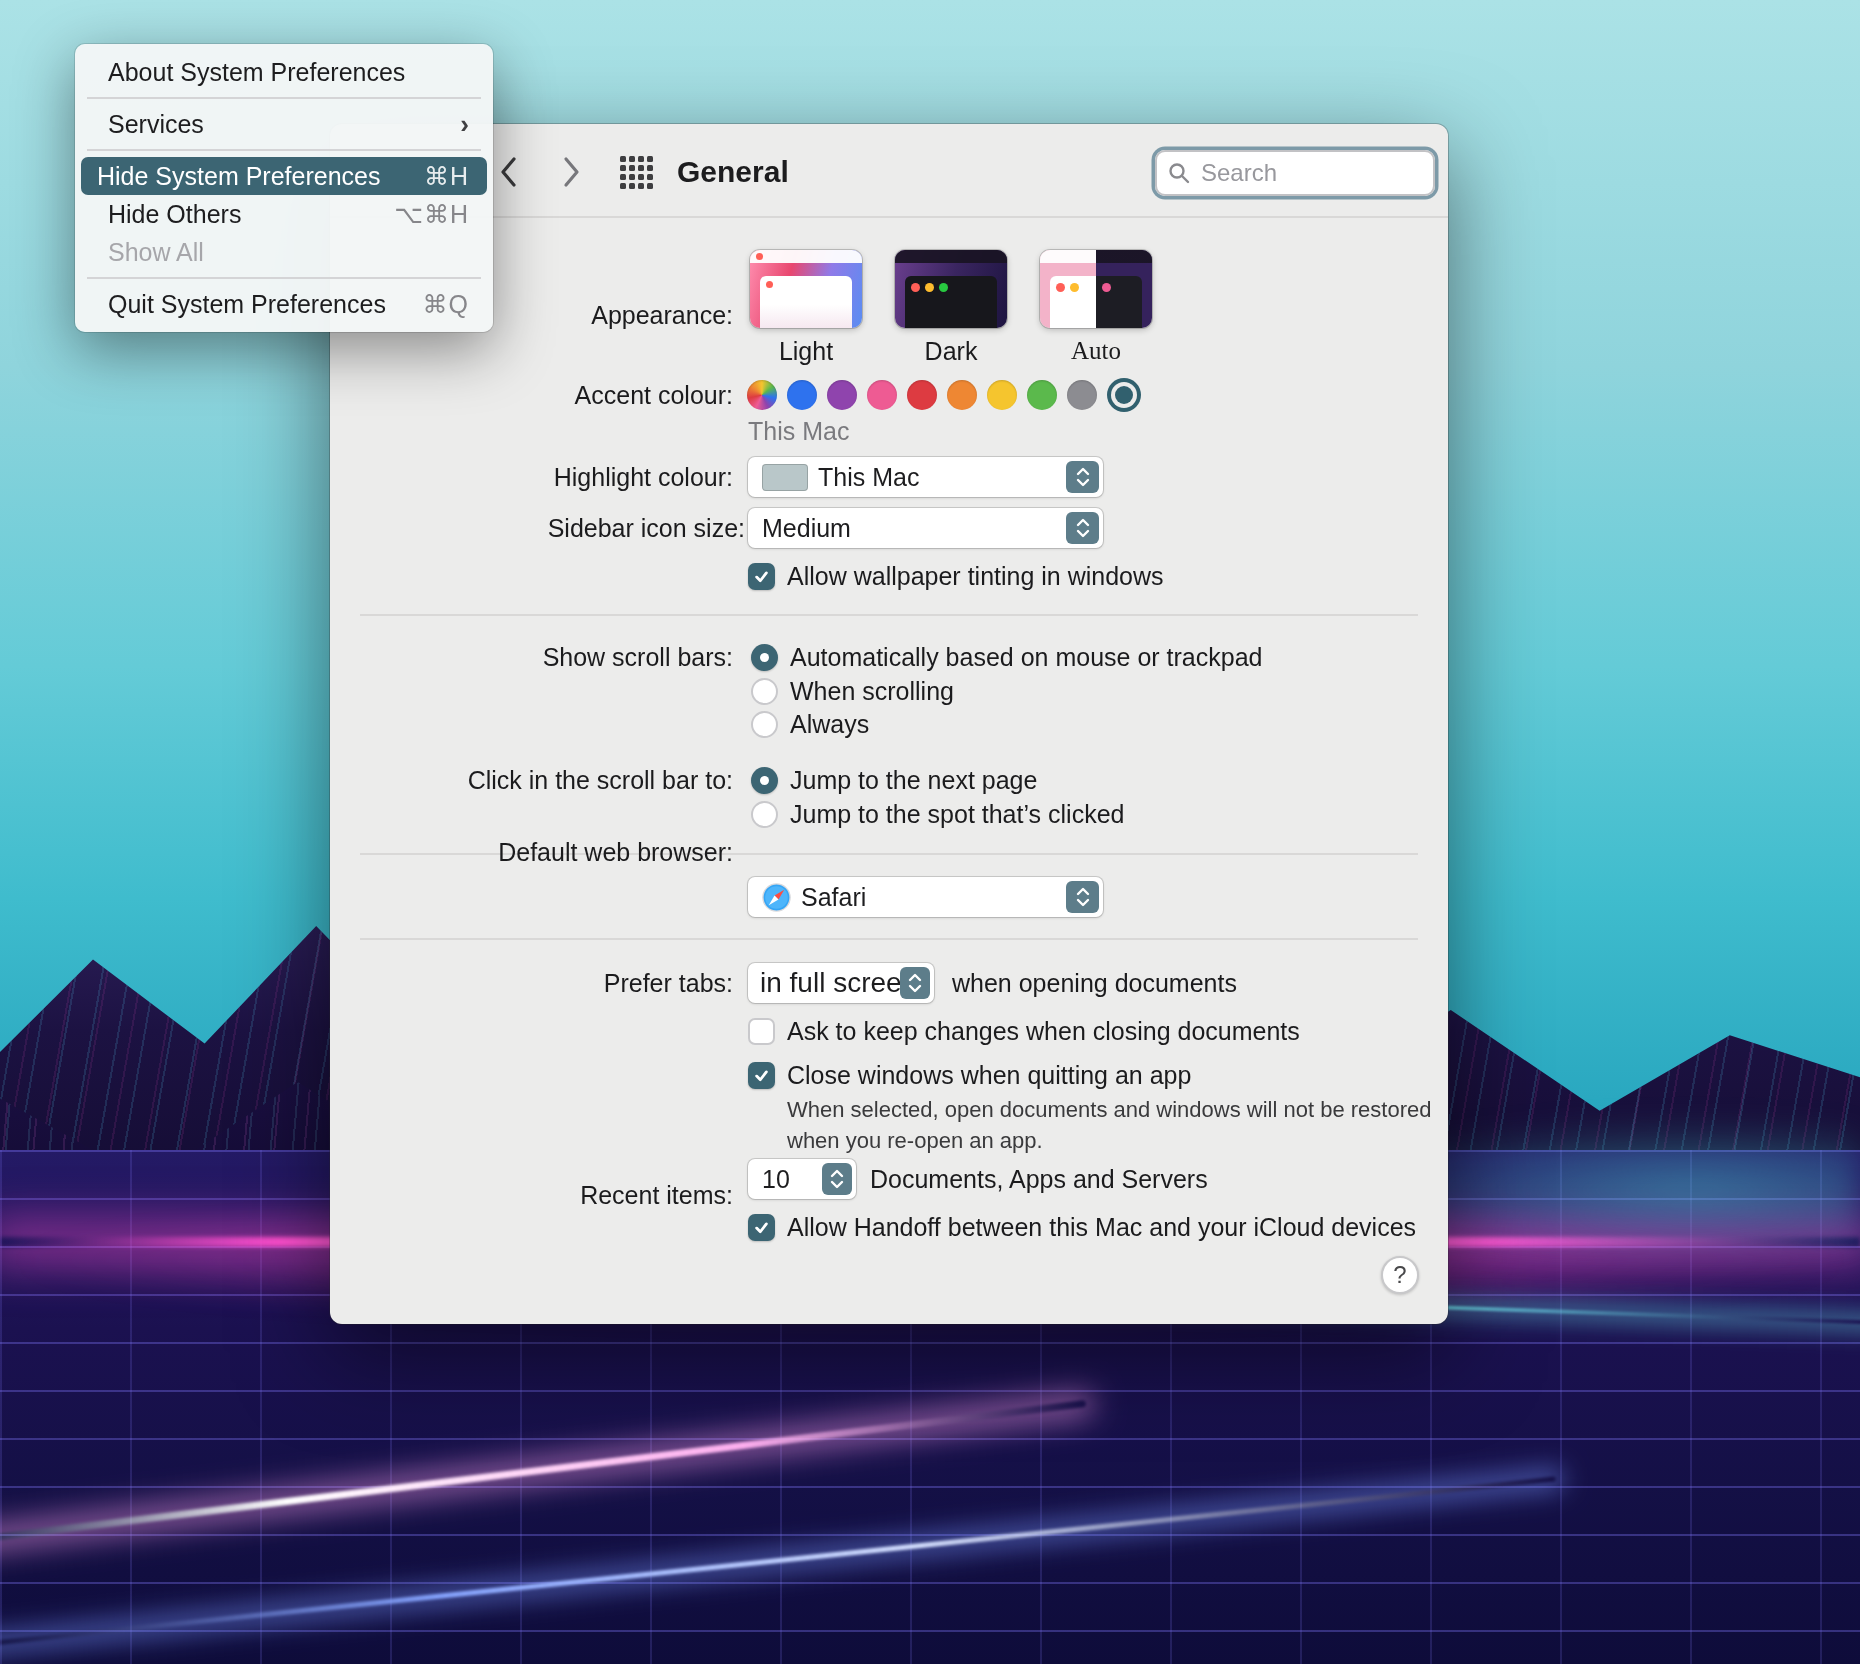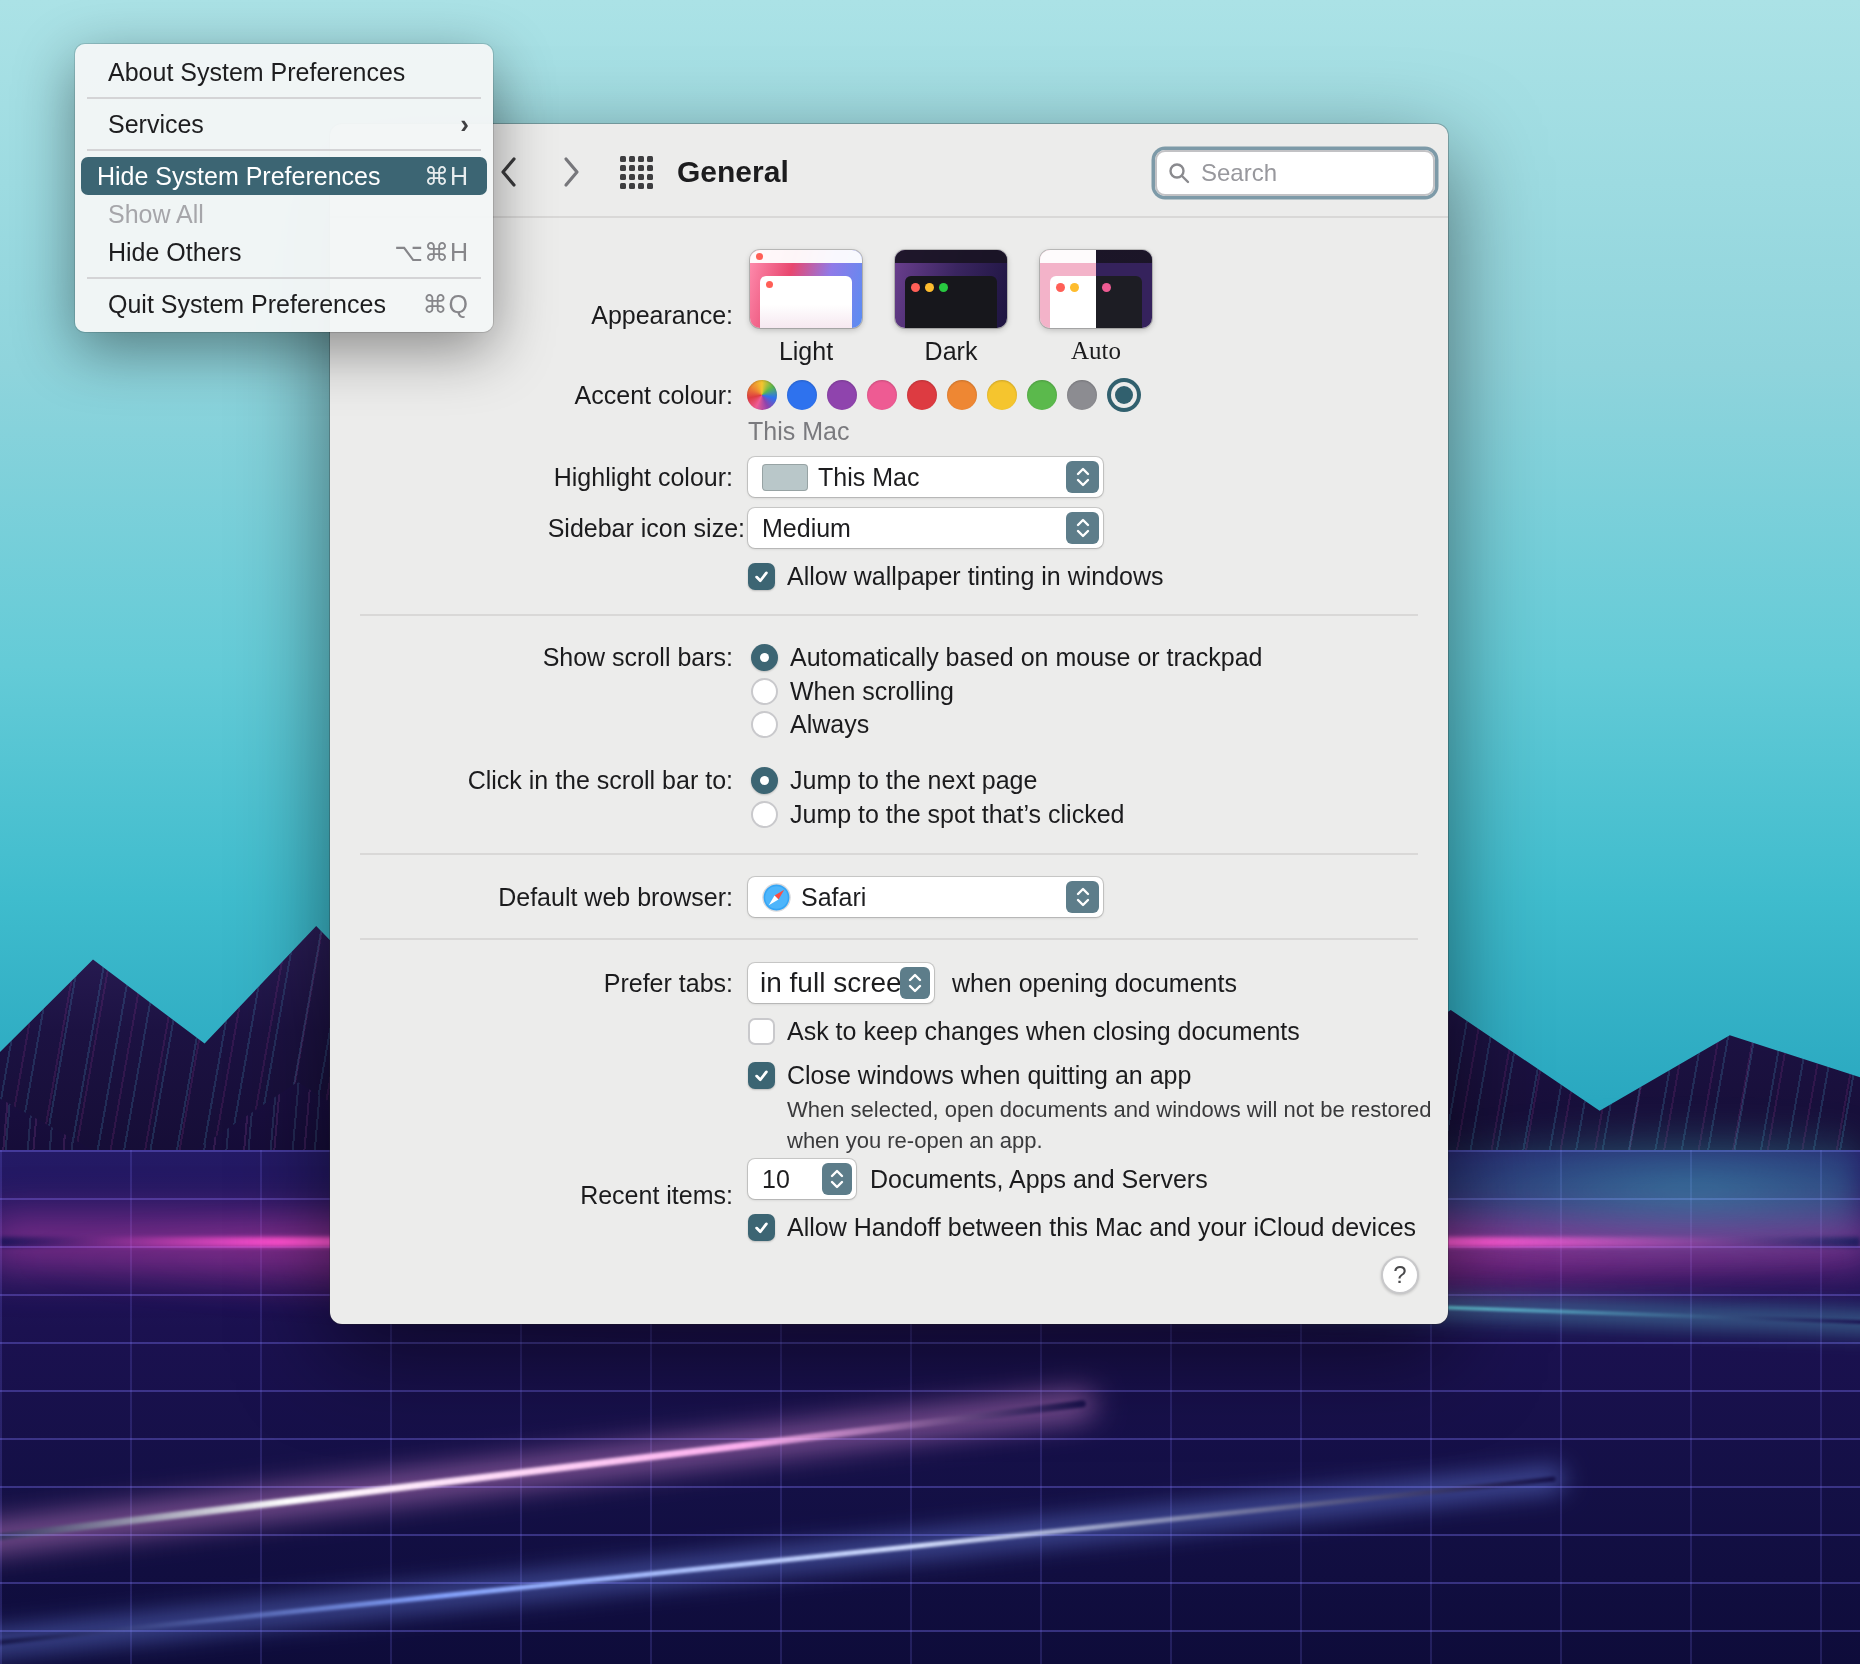--- a/index.html
+++ b/index.html
@@ -278,21 +278,21 @@
     <div class="ctl-label" style="left:460px;top:585px;">Always</div>
 
     <div class="row-label" style="top:641px;">Click in the scroll bar to:</div>
     <div class="radio on" style="left:421px;top:643px;"></div>
     <div class="ctl-label" style="left:460px;top:641px;">Jump to the next page</div>
     <div class="radio off" style="left:421px;top:677px;"></div>
     <div class="ctl-label" style="left:460px;top:675px;">Jump to the spot that’s clicked</div>
 
     <div class="divider" style="top:729px;"></div>
 
-    <div class="row-label" style="top:758px;">Default web browser:</div>
+    <div class="row-label" style="top:713px;">Default web browser:</div>
     <div class="popup" style="left:418px;top:753px;width:355px;">
       <span class="safari-ic">
         <svg width="29" height="29" viewBox="0 0 32 32">
           <circle cx="16" cy="16" r="15" fill="#35a5f5" stroke="#d9d9dc" stroke-width="1.5"></circle>
           <circle cx="16" cy="16" r="12.5" fill="#4db5fb"></circle>
           <polygon points="24.5,7.5 13.8,13.8 18.2,18.2" fill="#ff4b40"></polygon>
           <polygon points="7.5,24.5 18.2,18.2 13.8,13.8" fill="#ffffff"></polygon>
         </svg>
       </span>
       <span>Safari</span>
@@ -358,26 +358,26 @@
     <div class="msep"></div>
     <div class="mi">
       <span>Services</span>
       <span class="sub-arrow">›</span>
     </div>
     <div class="msep"></div>
     <div class="mi highlighted">
       <span>Hide System Preferences</span>
       <span class="shortcut">⌘H</span>
     </div>
-    <div class="mi disabled">
-      <span>Show All</span>
-    </div>
     <div class="mi">
       <span>Hide Others</span>
       <span class="shortcut">⌥⌘H</span>
+    </div>
+    <div class="mi disabled">
+      <span>Show All</span>
     </div>
     <div class="msep"></div>
     <div class="mi">
       <span>Quit System Preferences</span>
       <span class="shortcut">⌘Q</span>
     </div>
   </div>
 
 
 </div>

